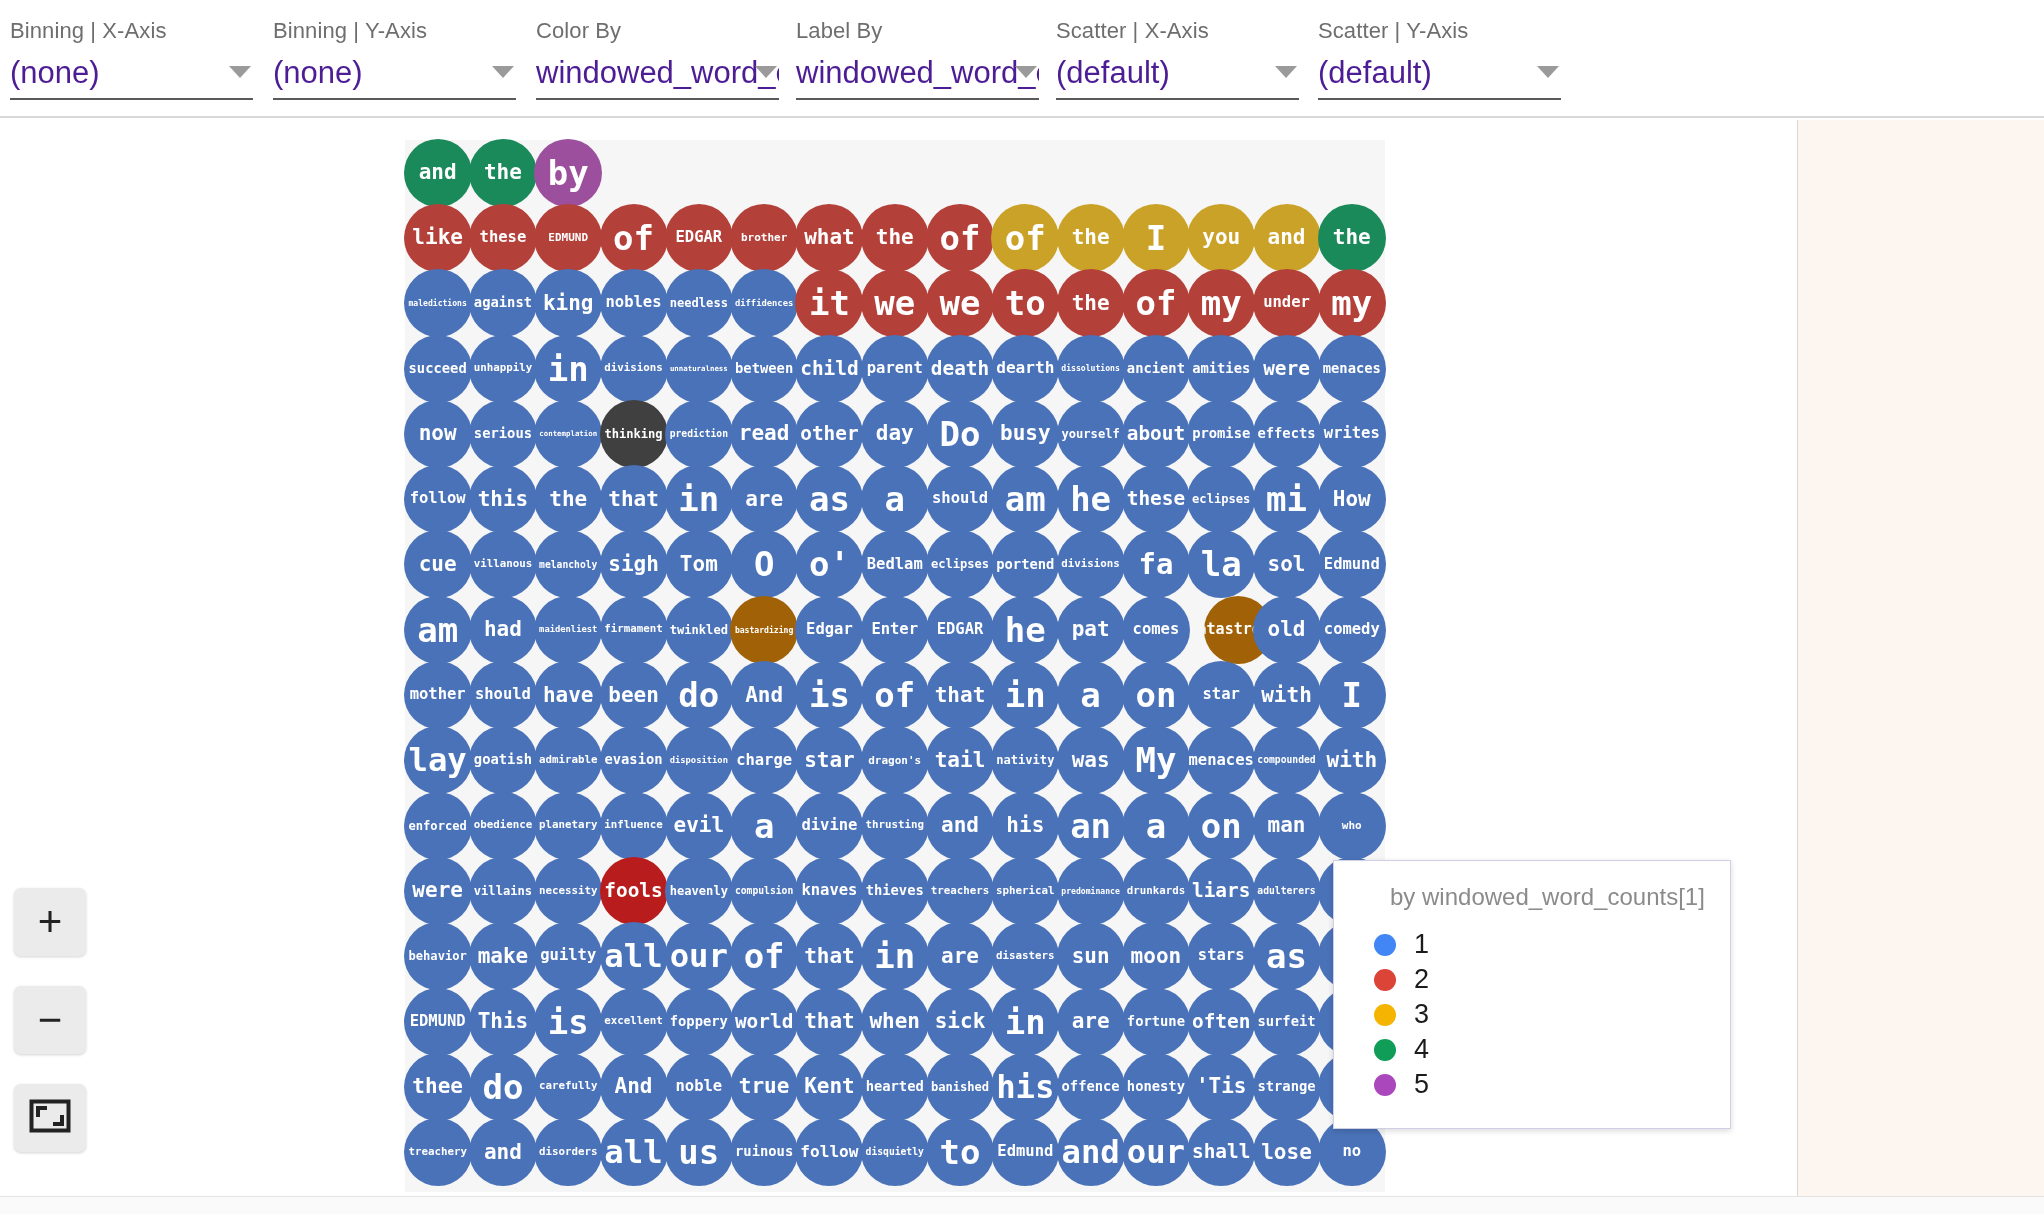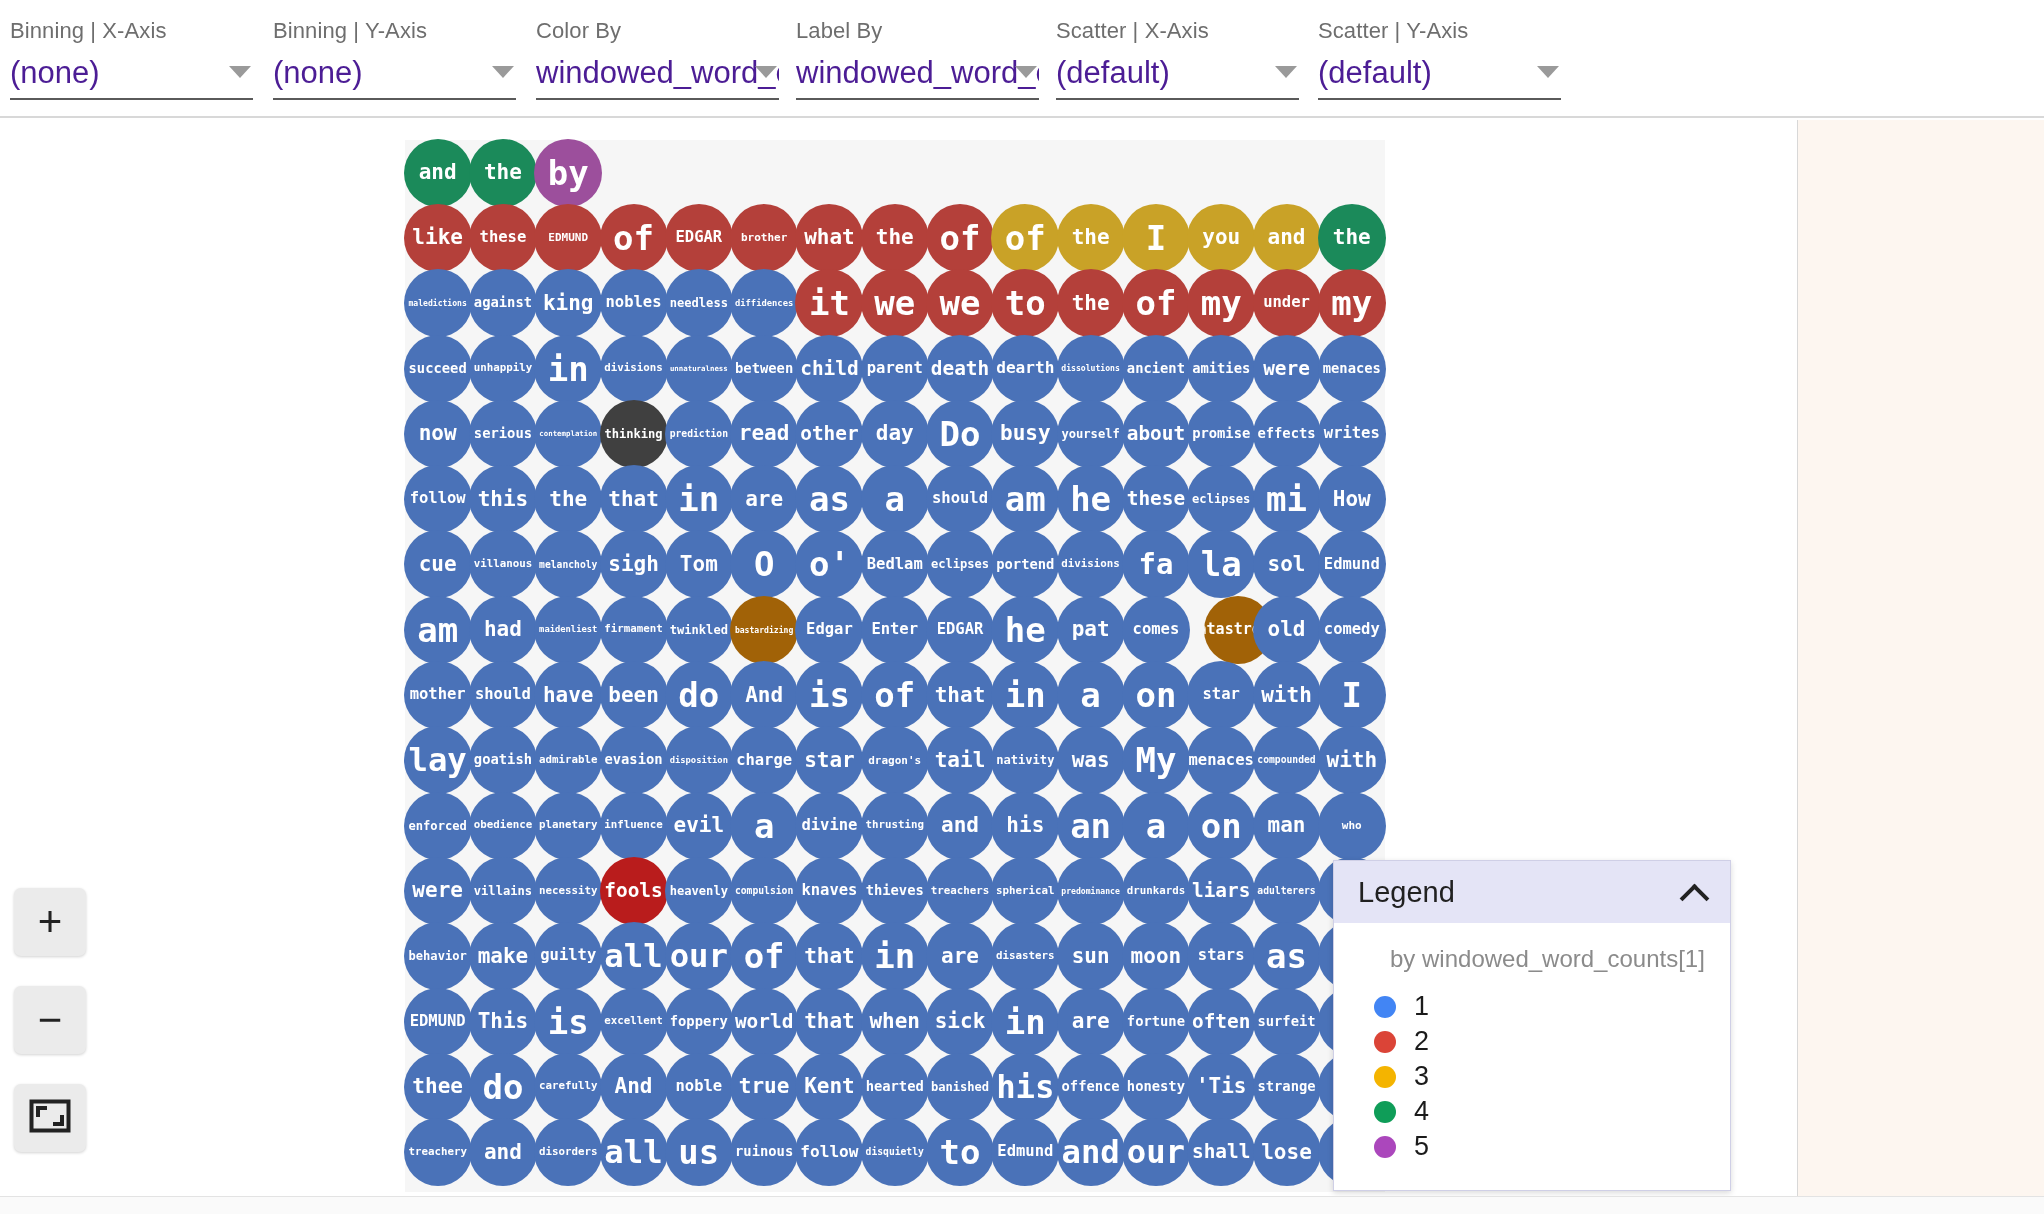--- a/index.html
+++ b/index.html
@@ -995,24 +995,20 @@
           <svg width="42" height="34" viewBox="0 0 42 34">
             <rect x="2.5" y="2.5" width="37" height="29" fill="none" stroke="#222" stroke-width="4"></rect>
             <path d="M9 18 L9 9 L18 9" fill="none" stroke="#222" stroke-width="4"></path>
             <path d="M33 16 L33 25 L24 25" fill="none" stroke="#222" stroke-width="4"></path>
           </svg>
         </span>
       </div>
     </div>
 
     <div id="legend">
-      <div id="legend-header">
-        <span id="legend-title">Legend</span>
-        <span class="chev"></span>
-      </div>
       <div id="legend-body">
         <div id="legend-subtitle">by windowed_word_counts[1]</div>
         <div id="legend-items">
             <div class="legend-item">
               <span class="legend-swatch" style="background: rgb(66, 133, 244);"></span>
               <span class="legend-label">1</span>
             </div>
             <div class="legend-item">
               <span class="legend-swatch" style="background: rgb(219, 68, 55);"></span>
               <span class="legend-label">2</span>

